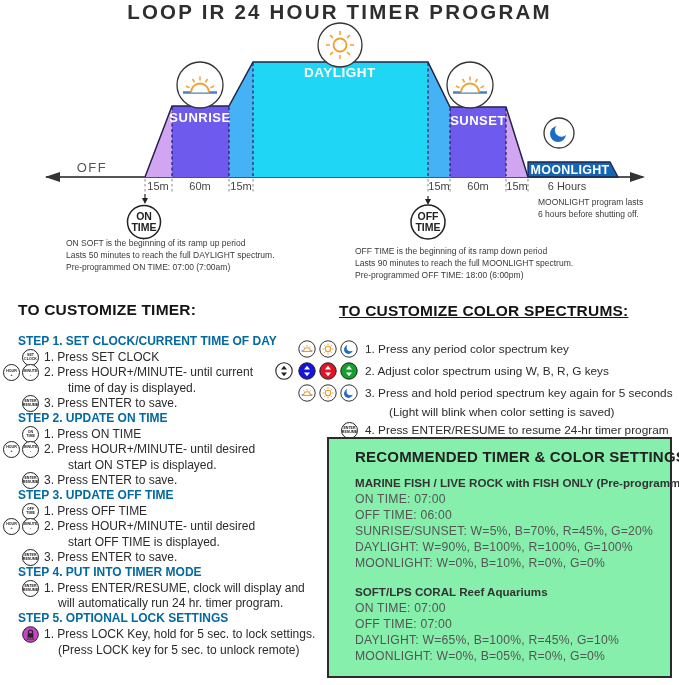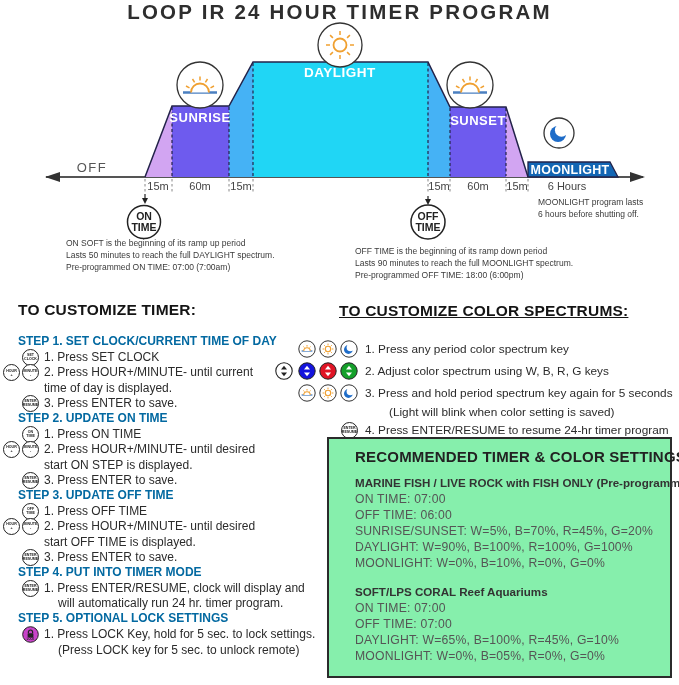--- a/index.html
+++ b/index.html
@@ -23,21 +23,21 @@
   .col-heading { font-size:15.5px; font-weight:bold; color:#141414; letter-spacing:0.2px;
     margin-left:18px; margin-bottom:15px; white-space:nowrap; }
   .spectrum-heading { margin-left:56px; margin-bottom:18px;text-decoration:underline; }
 
   .step-title { font-size:12px; font-weight:bold; color:#0369a1; margin-left:18px;
     line-height:15.4px; white-space:nowrap; }
   .row { display:flex; align-items:center; height:15.4px; white-space:nowrap; }
   .icons { width:44px; display:flex; justify-content:flex-end; align-items:center; gap:2px;
     padding-right:5px; flex-shrink:0; }
   .txt { font-size:12px; color:#2b2b2b; }
-  .cont  { margin-left:44px; }
+  .cont  { margin-left:68px; }
   .cont2 { margin-left:58px; }
 
   .kbtn { width:17px; height:17px; border-radius:50%; border:1.2px solid #222; background:#fff;
     display:inline-flex; flex-direction:column; align-items:center; justify-content:center;
     flex-shrink:0; }
   .kbtn span { font-size:3.6px; line-height:4px; font-weight:bold; color:#222; letter-spacing:0; }
 
   .srow { display:flex; align-items:center; height:22px; white-space:nowrap; }
   .srow.textonly { height:15px; }
   .sicons { width:82px; display:flex; justify-content:flex-end; align-items:center; gap:3px;

